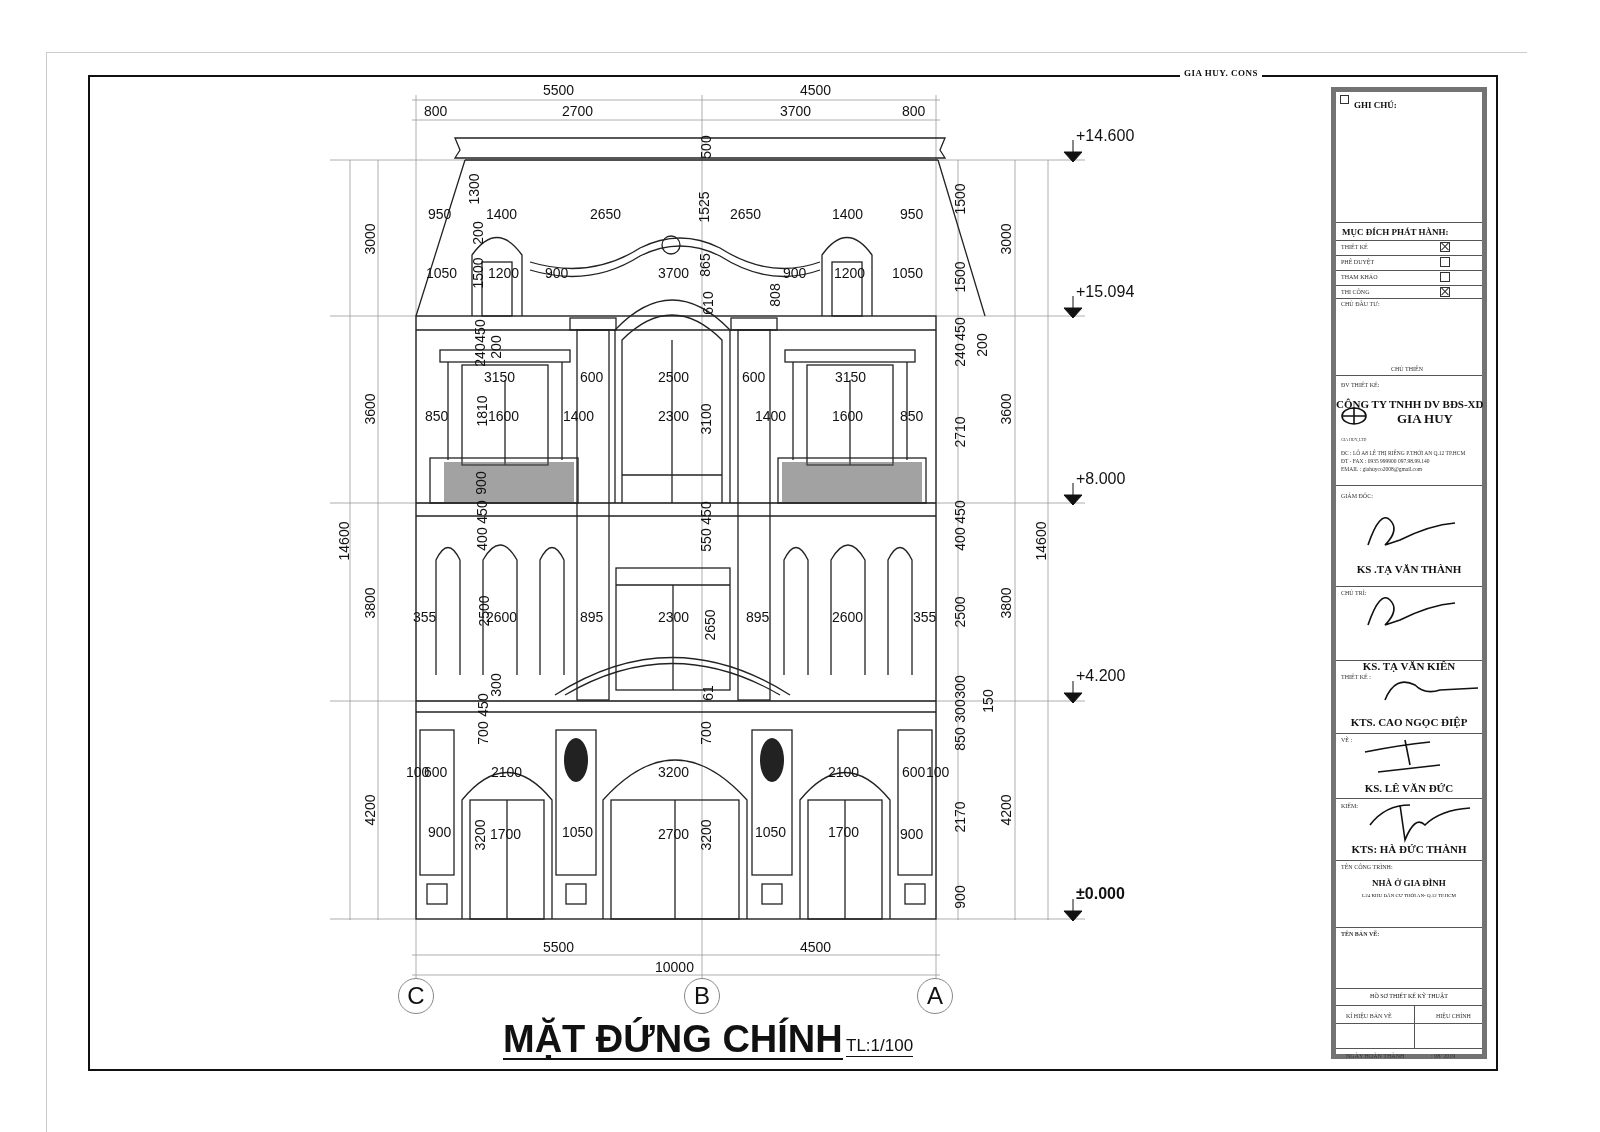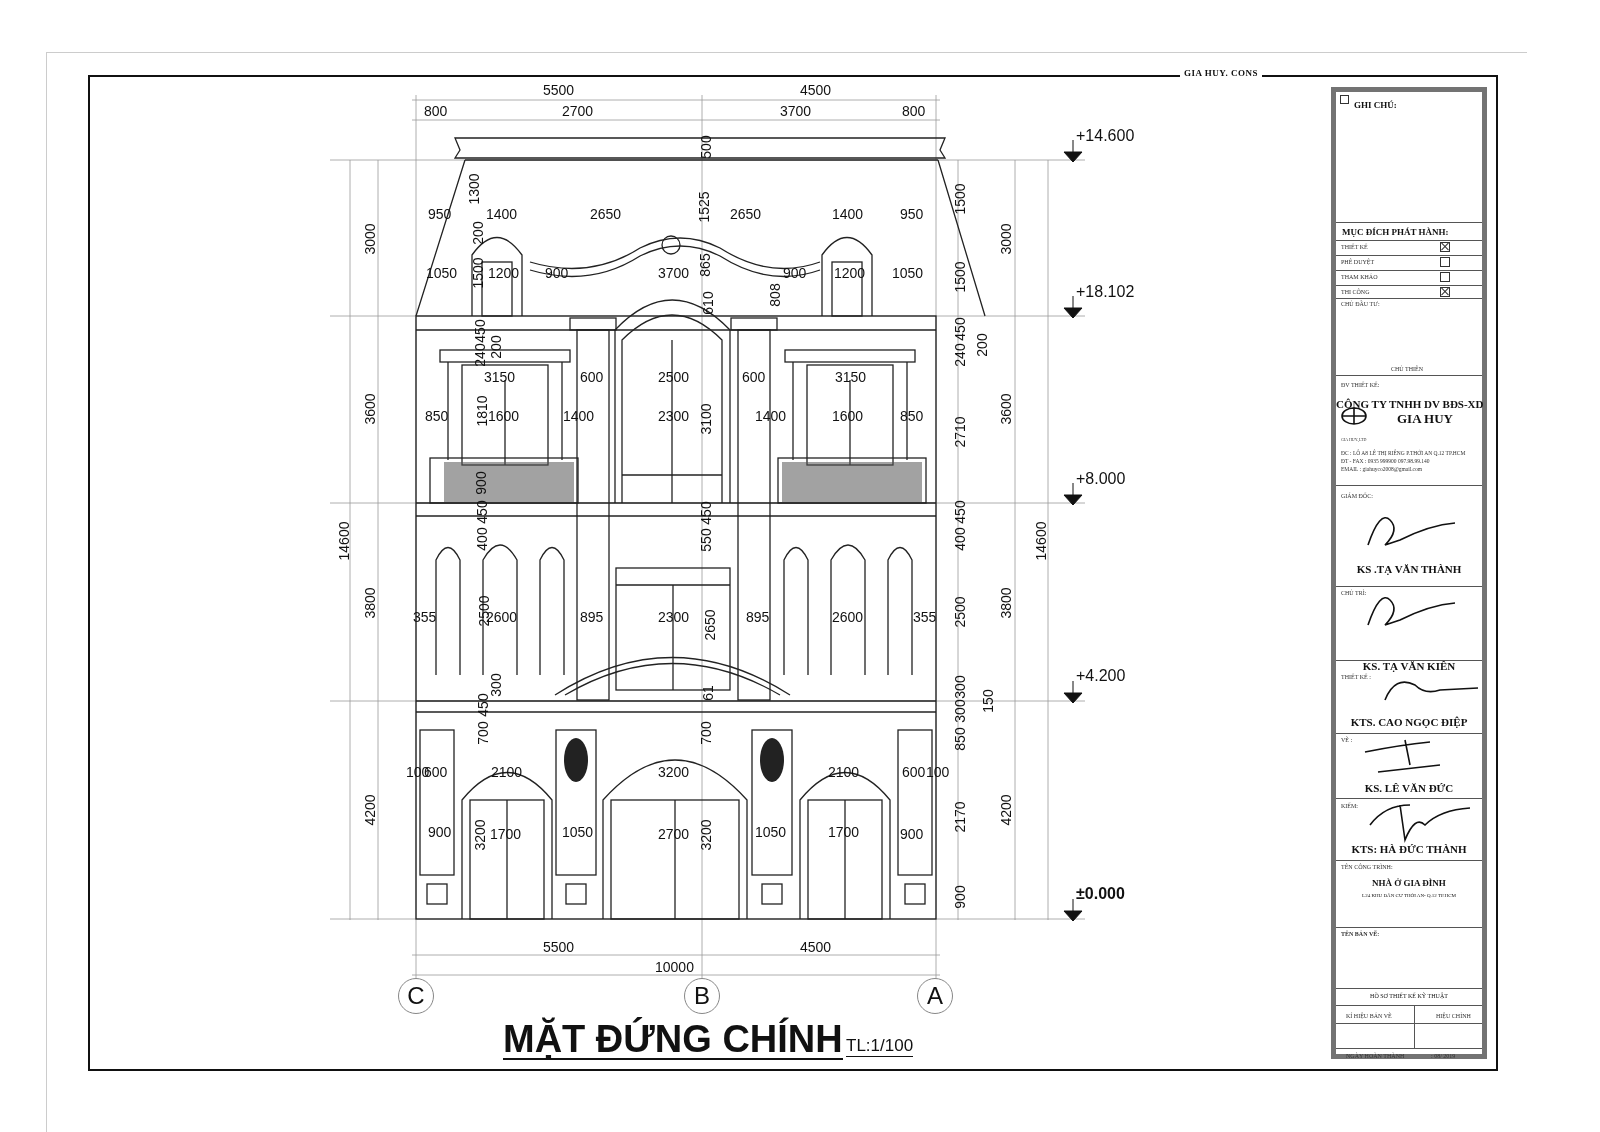--- a/index.html
+++ b/index.html
@@ -273,21 +273,21 @@
 <span class="vdim" style="left:948px;top:532px;">400</span>
 <span class="vdim" style="left:944px;top:605px;">2500</span>
 <span class="vdim" style="left:948px;top:680px;">300</span>
 <span class="vdim" style="left:976px;top:694px;">150</span>
 <span class="vdim" style="left:948px;top:704px;">300</span>
 <span class="vdim" style="left:948px;top:732px;">850</span>
 <span class="vdim" style="left:944px;top:810px;">2170</span>
 <span class="vdim" style="left:948px;top:890px;">900</span>
 
 <span class="level" style="left:1076px;top:127px;">+14.600</span>
-<span class="level" style="left:1076px;top:283px;">+18.102</span>
+<span class="level" style="left:1076px;top:283px;">+15.094</span>
 <span class="level" style="left:1076px;top:470px;">+8.000</span>
 <span class="level" style="left:1076px;top:667px;">+4.200</span>
 <span class="level" style="left:1076px;top:885px;font-weight:bold;">±0.000</span>
 
 <span class="dim" style="left:543px;top:940px;">5500</span>
 <span class="dim" style="left:800px;top:940px;">4500</span>
 <span class="dim" style="left:655px;top:960px;">10000</span>
 
 <div class="axis" style="left:398px;top:978px;">C</div>
 <div class="axis" style="left:684px;top:978px;">B</div>

